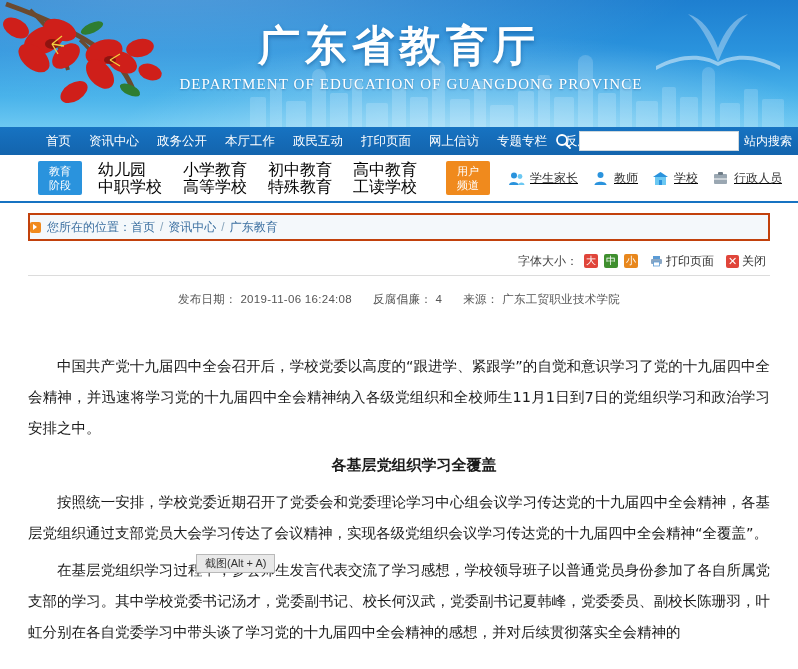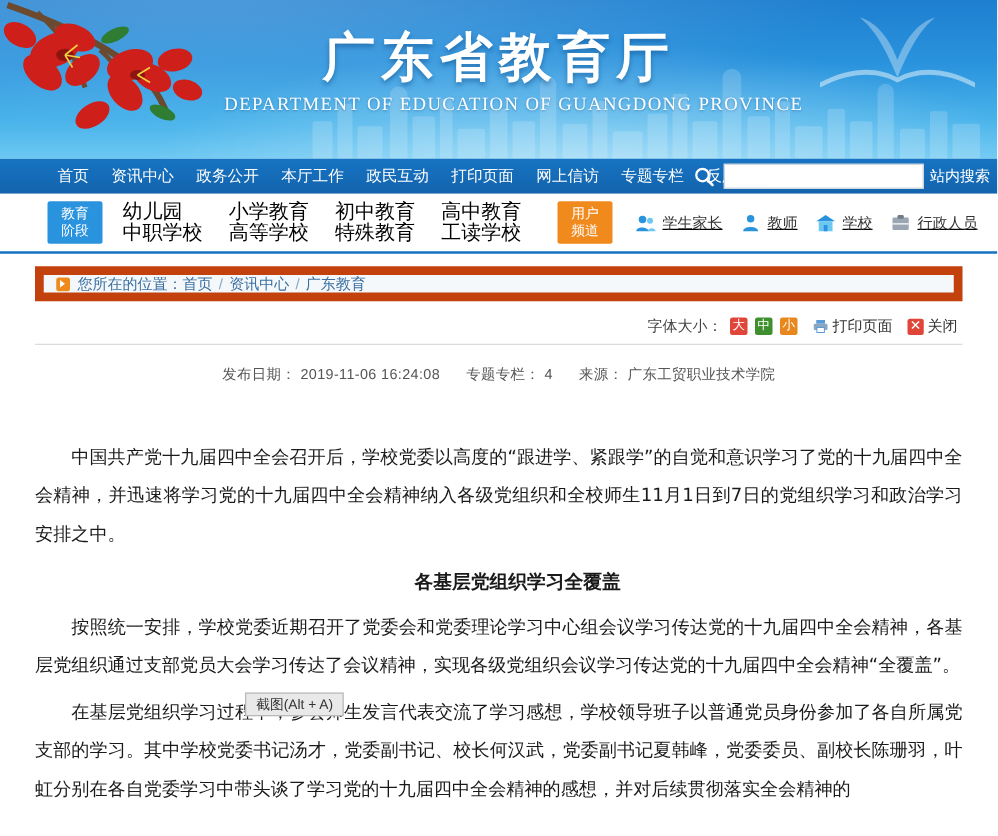--- a/index.html
+++ b/index.html
@@ -190,24 +190,23 @@
   .role-ico {
     width: 17px; height: 17px;
     display: inline-block;
   }
 
   
   .crumbbar {
     margin: 10px 28px 0 28px;
     height: 28px;
     background: #f4f8fb;
-    border: 7px solid #c2410c;
-    display: flex;
-    align-items: center;
-    padding-left: 10px;
+    border: 2px solid #c2410c;
+    display: flex;
+    align-items: center;
     font-size: 12px;
     color: #3b6fa0;
     box-sizing: border-box;
   }
   .crumb-dot {
     width: 11px; height: 11px;
     background: #f08a1d;
     display: inline-block;
     margin-right: 6px;
     border-radius: 2px;
@@ -526,21 +525,21 @@
       </span>
     </div>
 
     <hr class="rule">
 
 
     <div class="meta">
       <span>发布日期：</span>
       <span>2019-11-06 16:24:08</span>
       <span class="gap"></span>
-      <span>专题专栏：</span>
+      <span>反腐倡廉：</span>
       <span>4</span>
       <span class="gap"></span>
       <span>来源：</span>
       <span>广东工贸职业技术学院</span>
     </div>
 
     <div class="body-text">
       <p>中国共产党十九届四中全会召开后，学校党委以高度的“跟进学、紧跟学”的自觉和意识学习了党的十九届四中全会精神，并迅速将学习党的十九届四中全会精神纳入各级党组织和全校师生11月1日到7日的党组织学习和政治学习安排之中。</p>
       <p class="sub-head">各基层党组织学习全覆盖</p>
       <p>按照统一安排，学校党委近期召开了党委会和党委理论学习中心组会议学习传达党的十九届四中全会精神，各基层党组织通过支部党员大会学习传达了会议精神，实现各级党组织会议学习传达党的十九届四中全会精神“全覆盖”。</p>

